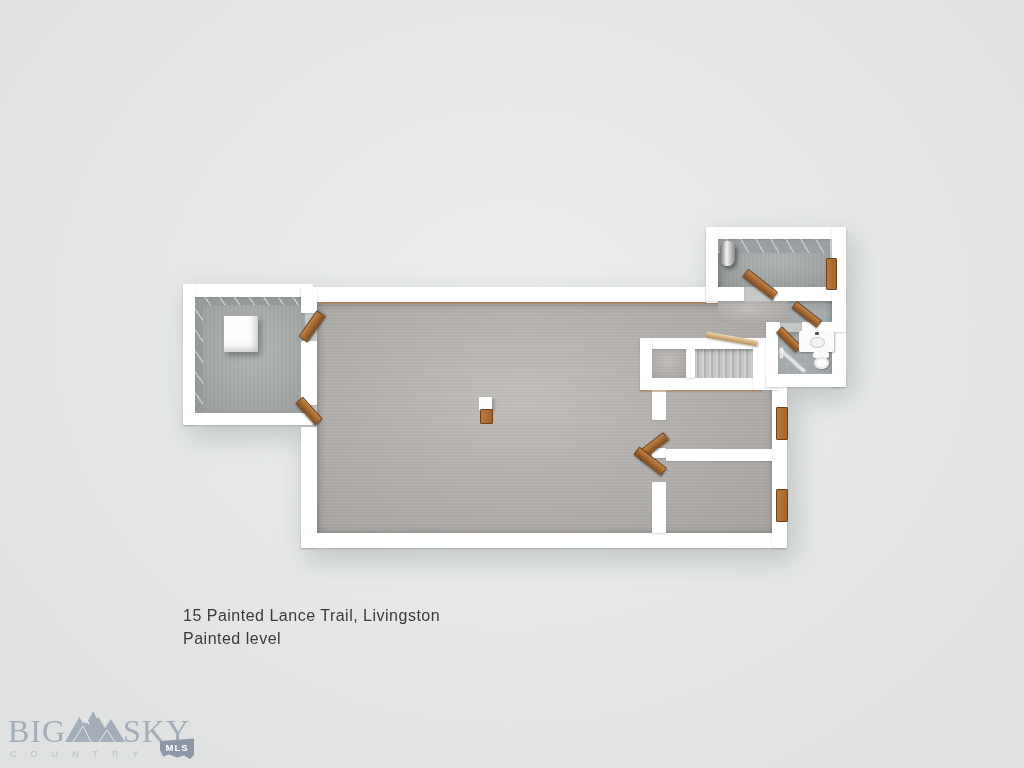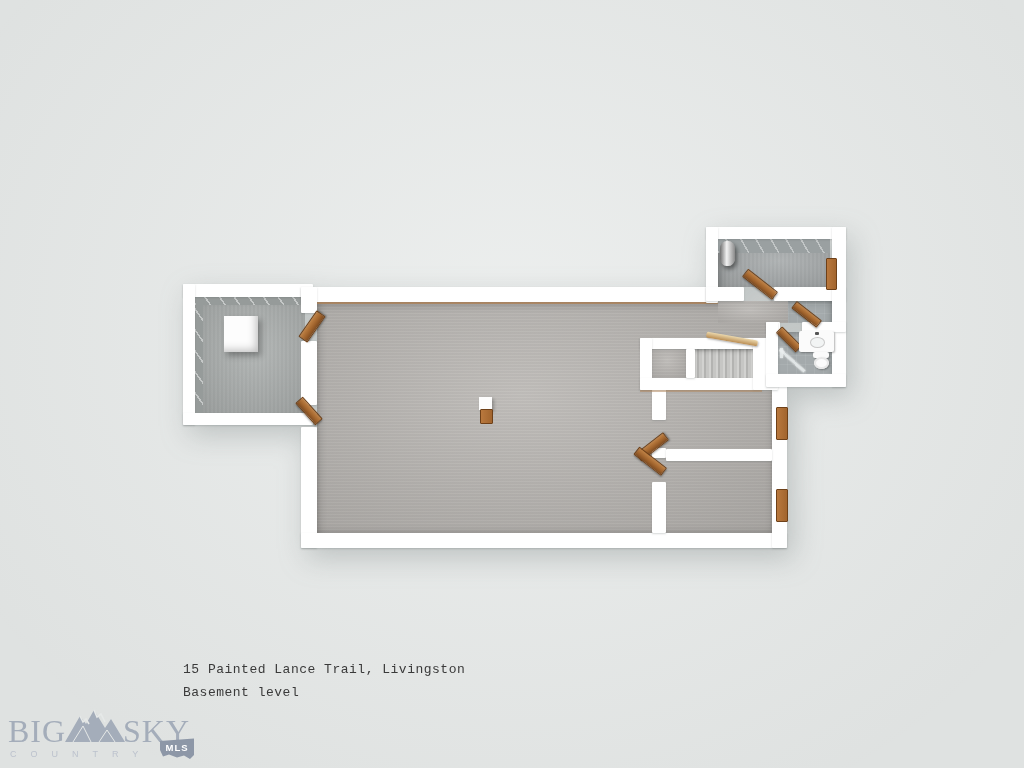--- a/index.html
+++ b/index.html
@@ -49,22 +49,22 @@
   .cylinder{position:absolute;border-radius:45%/30%;
         background:linear-gradient(90deg,#6f6f6f,#f2f2f2 45%,#8a8a8a);
         box-shadow:2px 3px 4px rgba(0,0,0,0.45);}
   .fixture{position:absolute;background:#fbfbfb;border-radius:2px;
         box-shadow:1px 1px 2px rgba(0,0,0,0.3);}
   .basin{position:absolute;border:1px solid #c9c9c9;border-radius:50%;background:#f2f4f4;}
   .toilet-bowl{position:absolute;background:#fbfbfb;border-radius:50%;
         box-shadow:1px 1px 2px rgba(0,0,0,0.3), inset 0 0 0 2px #e8e8e8;}
   .glass{position:absolute;background:rgba(235,240,240,0.85);box-shadow:0 0 2px rgba(255,255,255,0.9);}
   
-  .caption{position:absolute;left:183px;top:658px;color:var(--caption-text,#3a3a3a);
-        font-size:13px;line-height:23px;letter-spacing:0.5px;font-family:Liberation Mono, monospace;}
+  .caption{position:absolute;left:183px;top:604px;color:var(--caption-text,#3a3a3a);
+        font-size:16px;line-height:23px;letter-spacing:0.5px;}
   
   .logo{position:absolute;left:6px;top:698px;width:210px;height:68px;}
   .logo-fill{fill:var(--logo,#a4adba);}
   .logo-light{fill:#bcc2cd;}
   .badge-fill{fill:var(--logo-badge,#8d97a7);}
 </style>
 </head>
 <body>
 
 <div class="canvas">
@@ -144,21 +144,21 @@
     <div class="abs" style="left:815px;top:332px;width:4px;height:3px;background:#555;border-radius:1px;"></div>
     <div class="fixture" style="left:813px;top:352px;width:16px;height:6px;"></div>
     <div class="toilet-bowl" style="left:814px;top:357px;width:15px;height:12px;"></div>
     <div class="glass" style="left:780px;top:348px;width:33px;height:3px;transform-origin:0 50%;transform:rotate(42deg);"></div>
     <div class="glass" style="left:780px;top:348px;width:3px;height:10px;"></div>
 
   </div>
 
   <div class="caption">
     <div>15 Painted Lance Trail, Livingston</div>
-    <div>Basement level</div>
+    <div>Painted level</div>
   </div>
 
   <svg class="logo" viewBox="0 0 210 68" xmlns="http://www.w3.org/2000/svg">
     <text x="2" y="44" font-family="Liberation Serif, serif" font-size="32" letter-spacing="1" class="logo-fill">BIG</text>
     <g transform="translate(57,12)">
       <path class="logo-fill" d="M2,32 L17,6 L23,14 L31,0 L42,18 L48,9 L62,32 Z"></path>
       <path d="M17,6 L20,12 L23,9 L26,14 M31,0 L34,7 L38,4 L42,12" stroke="#e6e9e8" stroke-width="1.6" fill="none"></path>
       <path d="M10,32 L20,16 L28,32 M36,32 L44,20 L52,32" stroke="#e6e9e8" stroke-width="1" fill="none"></path>
     </g>
     <text x="117" y="44" font-family="Liberation Serif, serif" font-size="32" letter-spacing="1" class="logo-fill">SKY</text>

